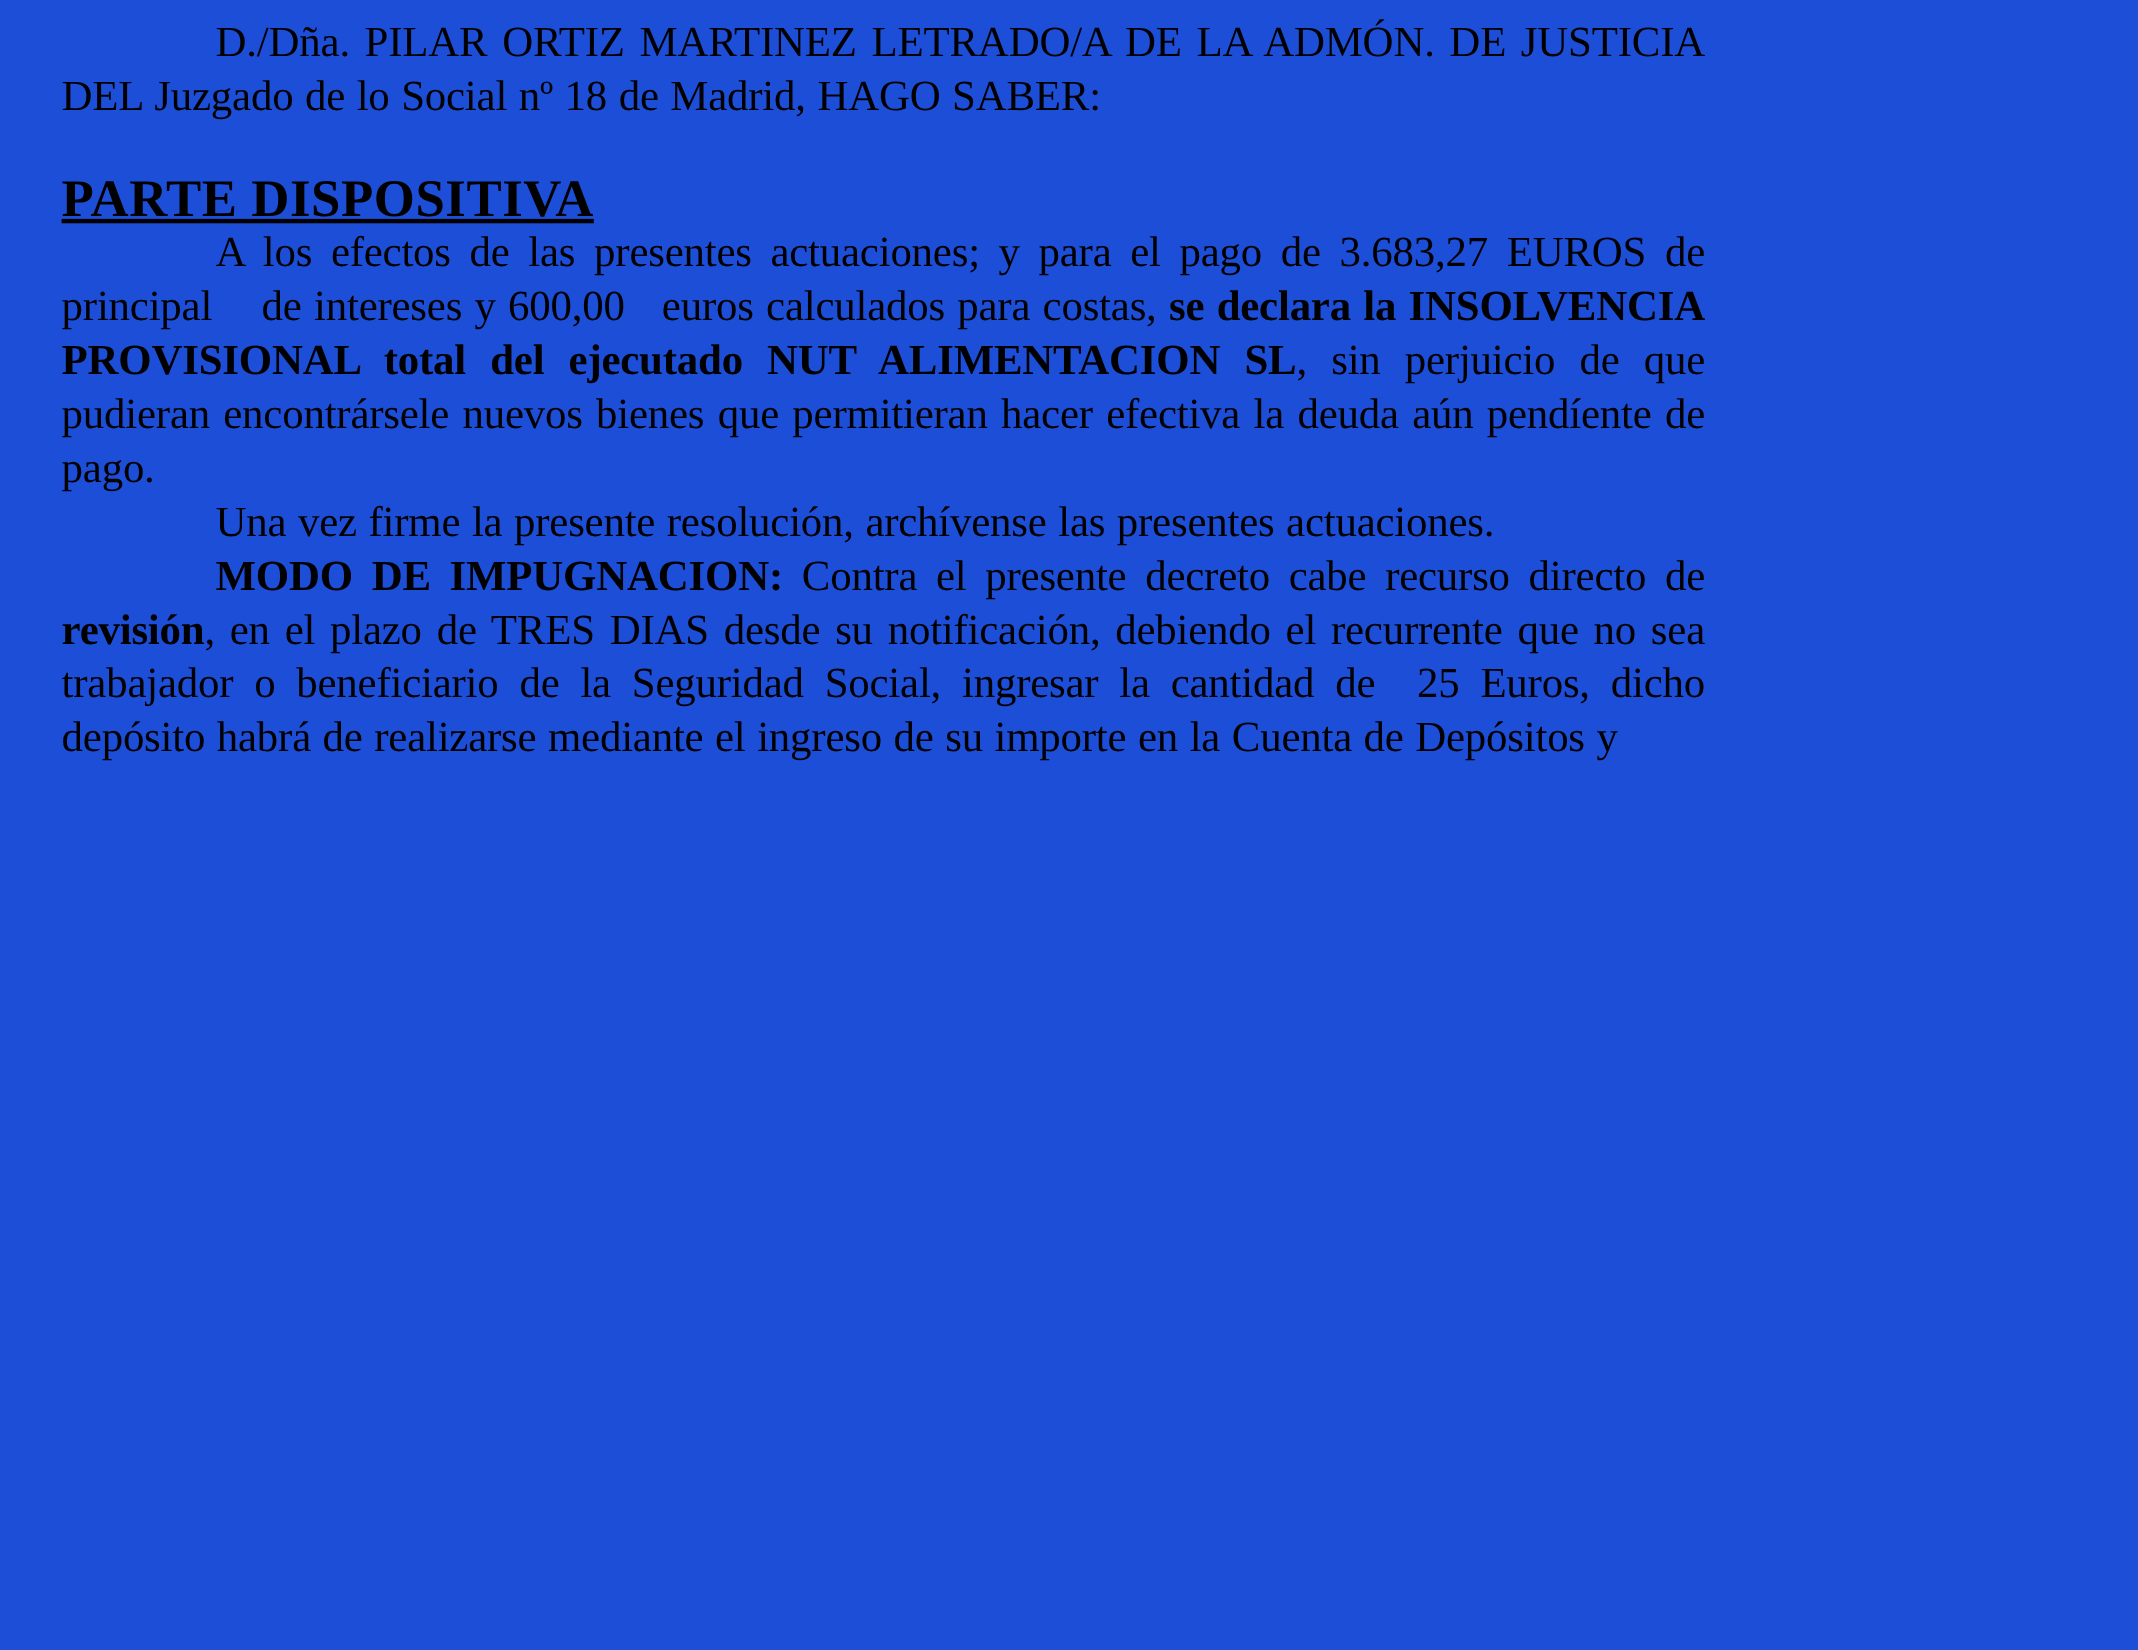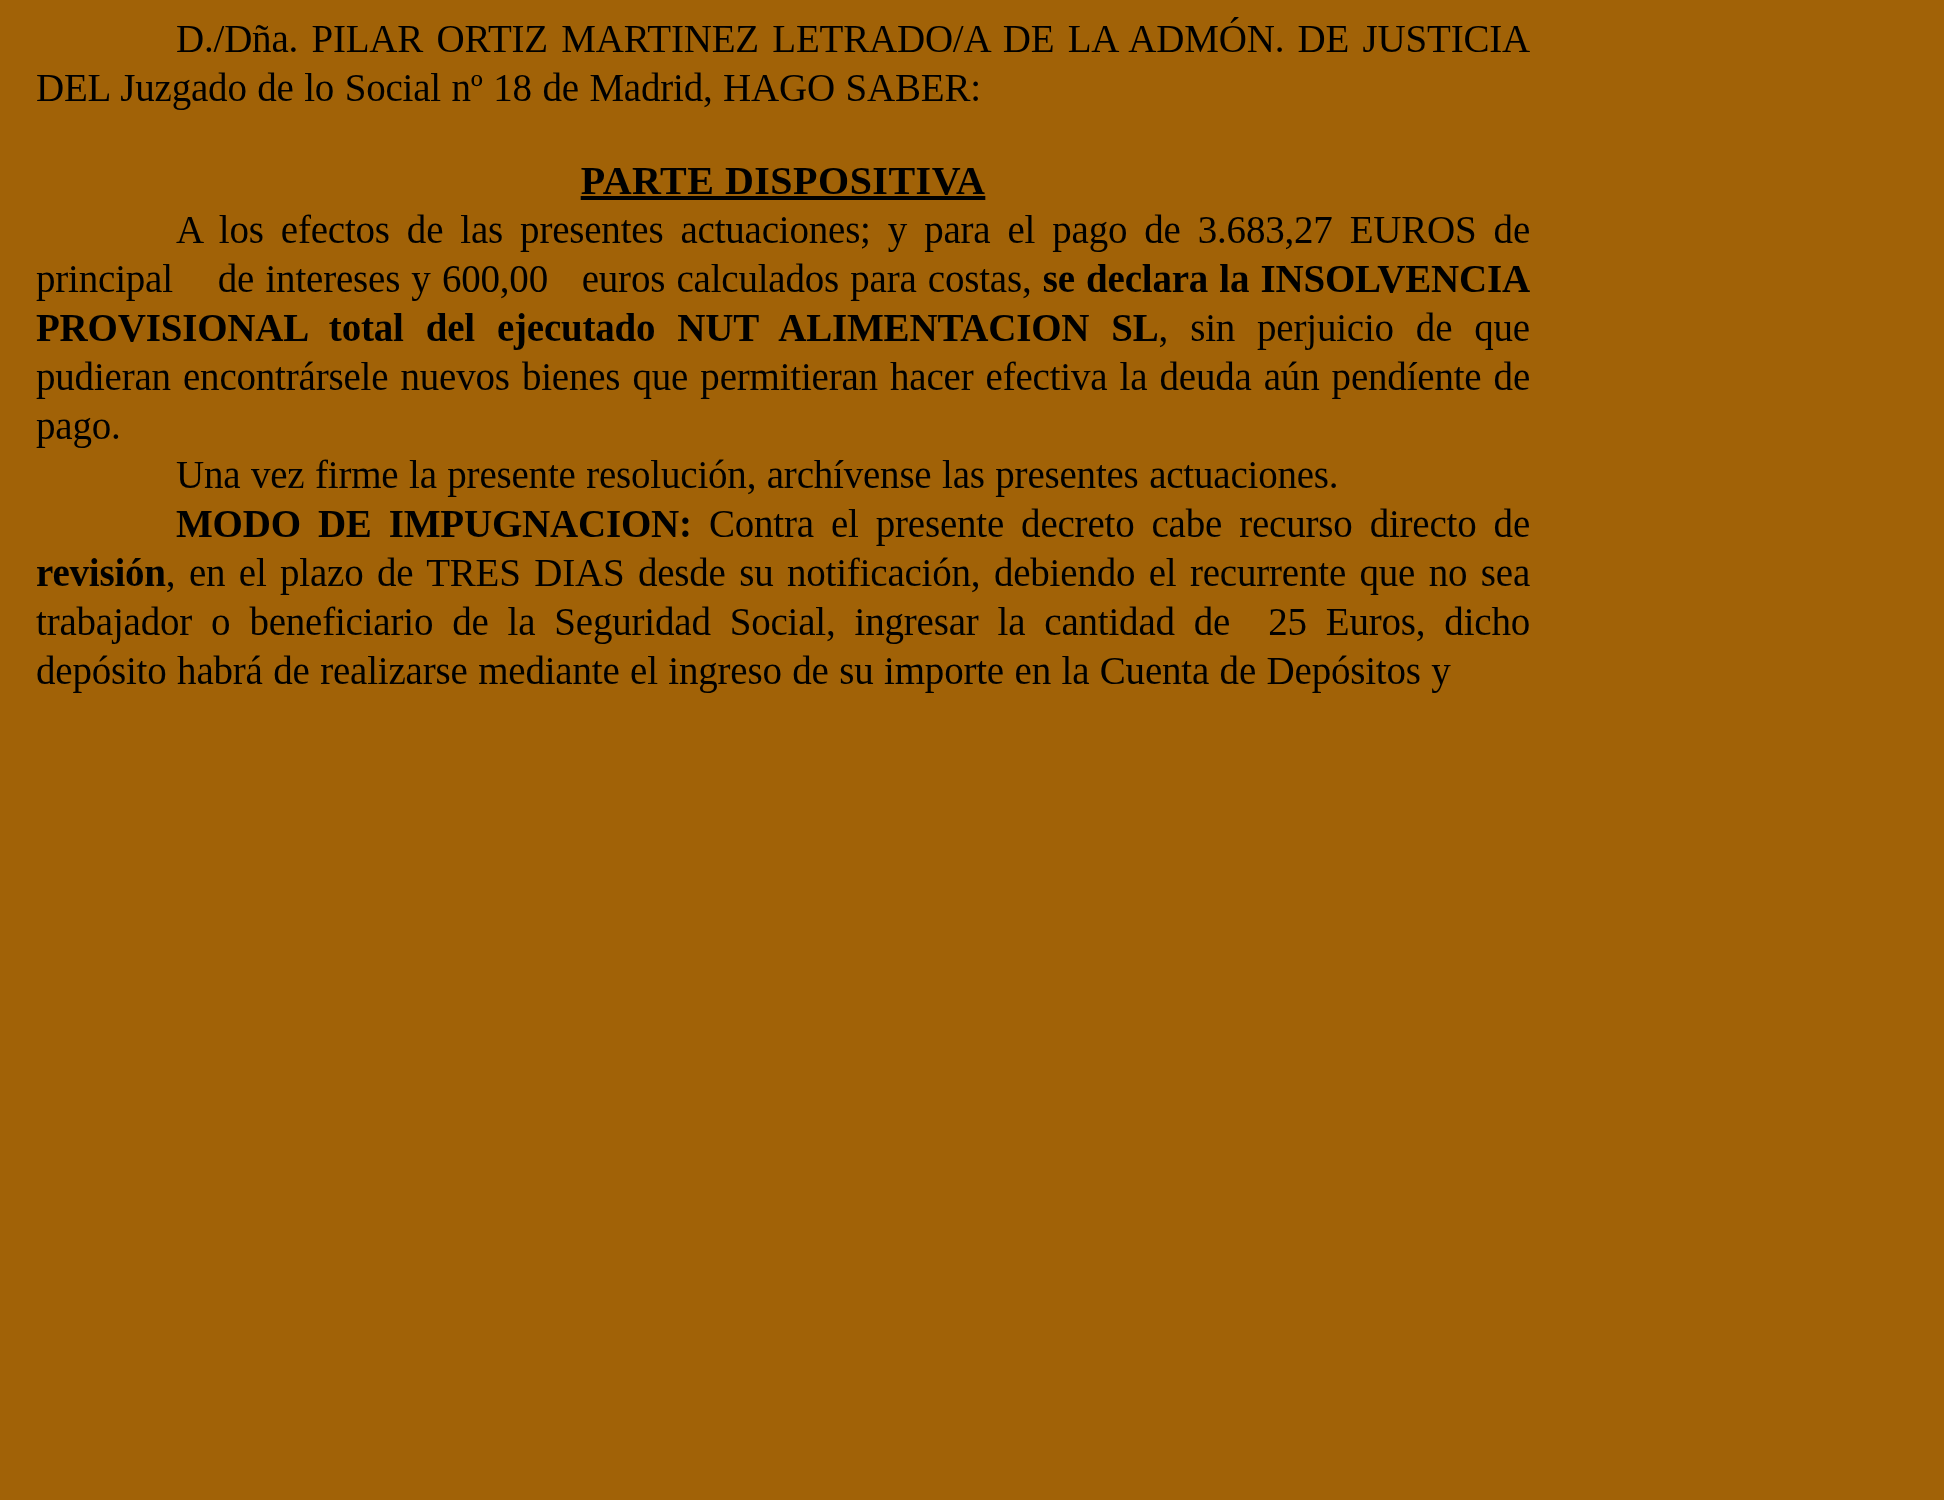--- a/index.html
+++ b/index.html
@@ -11,43 +11,43 @@
     width: 1944px;
     height: 1500px;
     overflow: hidden;
     font-family: "Liberation Serif", "DejaVu Serif", serif;
     color: #000000;
   }
   .page {
     box-sizing: border-box;
     width: 1944px;
     height: 1500px;
-    padding: 14px 0 0 36px;
+    padding: 14px 0 0 56px;
     overflow: hidden;
-    background: #a16207;
+    background: #1d4ed8;
   }
   .doc {
     width: 1494px;
   }
   .doc p {
     margin: 0;
     font-size: 39px;
     line-height: 49px;
     text-align: justify;
     text-indent: 140px;
     letter-spacing: -0.2px;
     word-spacing: 1px;
   }
   .doc p.spaced {
   }
   .doc h1 {
     margin: 44px 0 0 0;
-    font-size: 40px;
+    font-size: 48px;
     line-height: 49px;
-    text-align: center;
+    text-align: left;
     font-weight: bold;
     text-decoration: underline;
     text-indent: 0;
     letter-spacing: 0.5px;
   }
   .doc b {
     font-weight: bold;
   }
 </style>
 </head>

